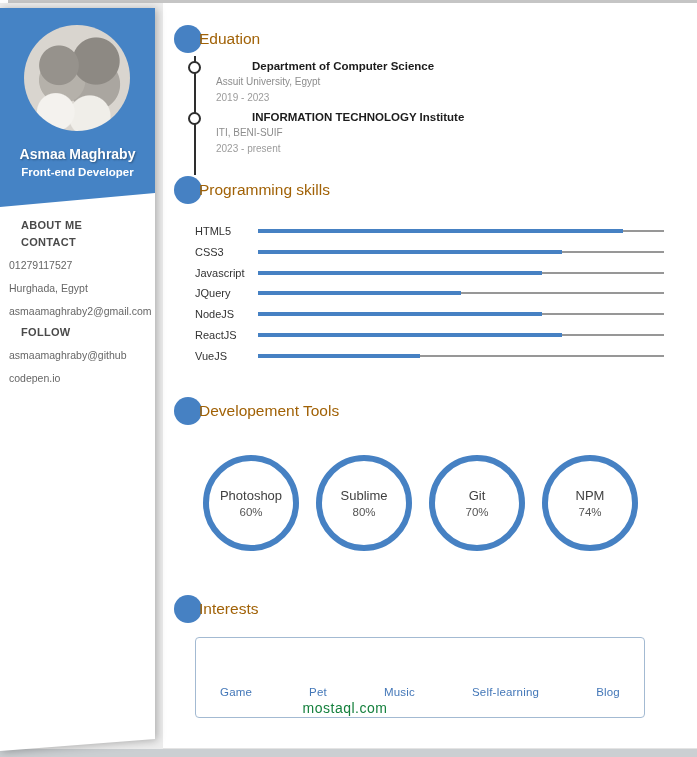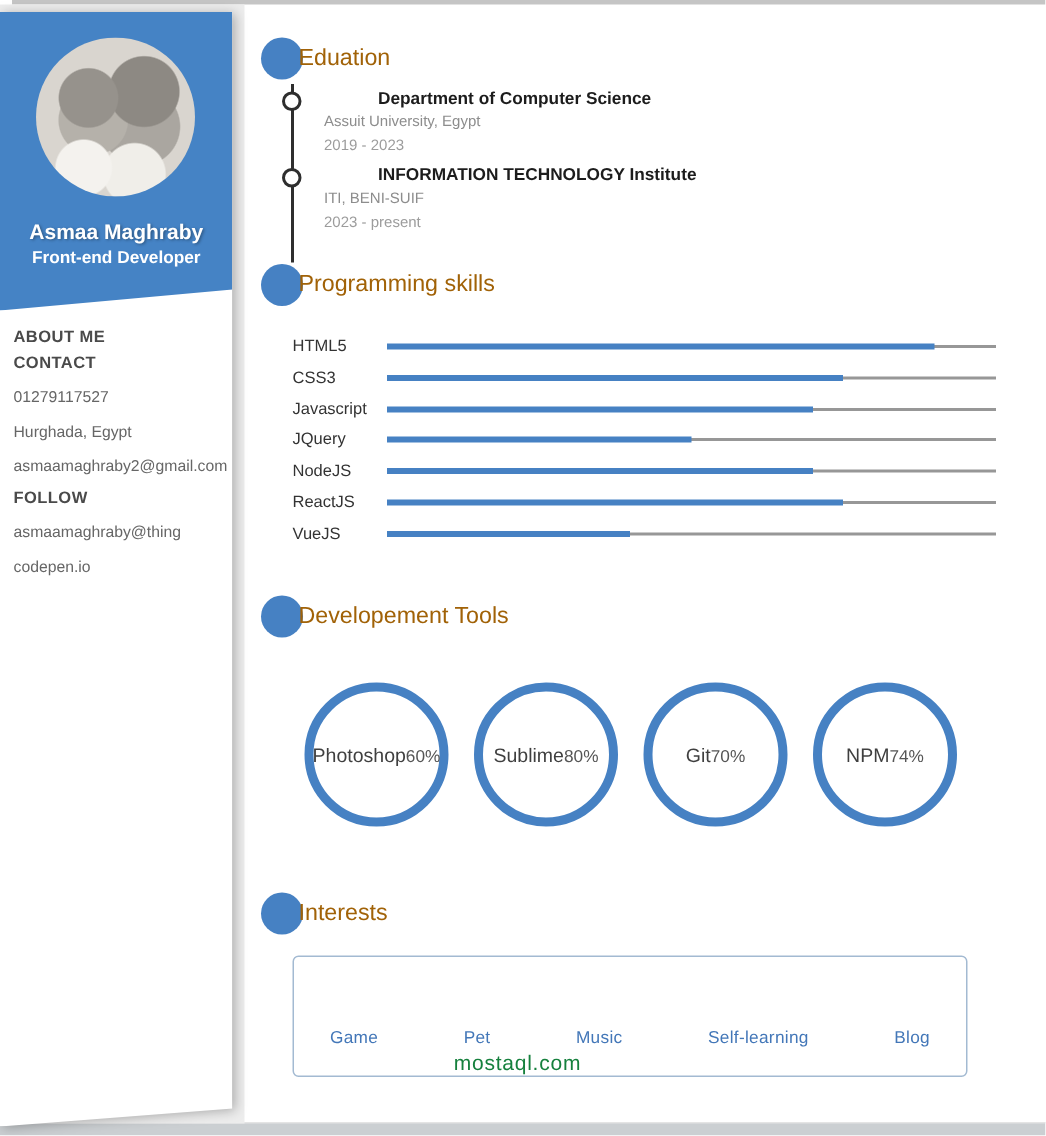--- a/index.html
+++ b/index.html
@@ -24,21 +24,21 @@
       radial-gradient(circle at 62% 86%, #f0eee9 0 18%, rgba(0,0,0,0) 19%),
       radial-gradient(circle at 33% 38%, #96928c 0 20%, rgba(0,0,0,0) 21%),
       radial-gradient(circle at 68% 34%, #8d8983 0 23%, rgba(0,0,0,0) 24%),
       radial-gradient(circle at 36% 52%, #b5b1aa 0 26%, rgba(0,0,0,0) 27%),
       radial-gradient(circle at 66% 56%, #aaa6a0 0 28%, rgba(0,0,0,0) 29%),
       #d9d5cf;}
   .who-name{position:absolute;left:0;top:138px;width:155px;text-align:center;color:#fff;
     font-size:14px;font-weight:bold;text-shadow:1px 1px 2px rgba(0,0,0,.35);}
   .who-role{position:absolute;left:0;top:158px;width:155px;text-align:center;color:#fff;font-size:11.5px;font-weight:bold;}
   .sidebar-body{position:absolute;left:9px;right:11px;top:211px;}
-  .side-h{font-size:11px;font-weight:bold;color:#4a4a4a;letter-spacing:.3px;}
+  .side-h{font-size:11px;font-weight:bold;color:#4a4a4a;letter-spacing:.3px;margin-left:12px;}
   .about-p{margin:13px 0 0;font-size:10px;line-height:11.6px;color:#555;text-align:justify;}
   .h-contact{margin-top:5px;}
   .h-follow{margin-top:9px;}
   .side-item{margin-top:11px;font-size:10.5px;line-height:12px;color:#666;}
   
   .bullet{position:absolute;left:174px;width:28px;height:28px;border-radius:50%;background:#4681c3;}
   .sec-title{position:absolute;left:199px;font-size:15.5px;line-height:20px;color:#a16207;}
   .b-edu{top:25px;} .t-edu{top:29px;}
   .b-skill{top:176px;} .t-skill{top:180px;}
   .b-tool{top:397px;} .t-tool{top:401px;}
@@ -53,21 +53,21 @@
   .edu-date{margin-top:5px;font-size:10px;color:#9c9c9c;}
   
   .skill-row{position:absolute;left:195px;width:469px;height:21px;top:calc(220.5px + var(--i)*20.75px);}
   .skill-label{position:absolute;left:0;top:50%;transform:translateY(-50%);font-size:11px;color:#333;}
   .skill-track{position:absolute;left:63px;right:0;top:50%;height:2px;margin-top:-1px;background:#979797;}
   .skill-fill{position:absolute;left:63px;top:50%;height:4px;margin-top:-2px;background:#4681c3;
     width:calc(var(--p)*4.05px);}
   
   .tool-circle{position:absolute;top:455px;left:calc(203px + var(--i)*113px);width:96px;height:96px;
     box-sizing:border-box;border:6px solid #4681c3;border-radius:50%;background:#fff;
-    display:flex;flex-direction:row;align-items:center;justify-content:center;}
+    display:flex;flex-direction:column;align-items:center;justify-content:center;}
   .tool-name{font-size:13px;color:#3f3f3f;}
   .tool-pct{margin-top:3px;font-size:11.5px;color:#555;}
   
   .interests-box{position:absolute;left:195px;top:637px;width:450px;height:81px;box-sizing:border-box;
     border:1px solid #a3bad2;border-radius:4px;display:flex;justify-content:space-between;
     align-items:flex-end;padding:0 24px 19px;}
   .interest-item{font-size:11.5px;color:#4377b8;letter-spacing:.2px;}
   
   .watermark{position:absolute;left:265px;top:688px;width:160px;text-align:center;color:#c9c9c9;
     pointer-events:none;z-index:5;}
@@ -92,21 +92,21 @@
         <div class="side-h h-contact">CONTACT</div>
 
           <div class="side-item" style="--i: 0;">01279117527</div>
 
           <div class="side-item" style="--i: 1;">Hurghada, Egypt</div>
 
           <div class="side-item" style="--i: 2;">asmaamaghraby2@gmail.com</div>
 
         <div class="side-h h-follow">FOLLOW</div>
 
-          <div class="side-item" style="--i: 0;">asmaamaghraby@thing</div>
+          <div class="side-item" style="--i: 0;">asmaamaghraby@github</div>
 
           <div class="side-item" style="--i: 1;">codepen.io</div>
 
       </div>
     </div>
   </div>
 </div>
 
 <div>
 

